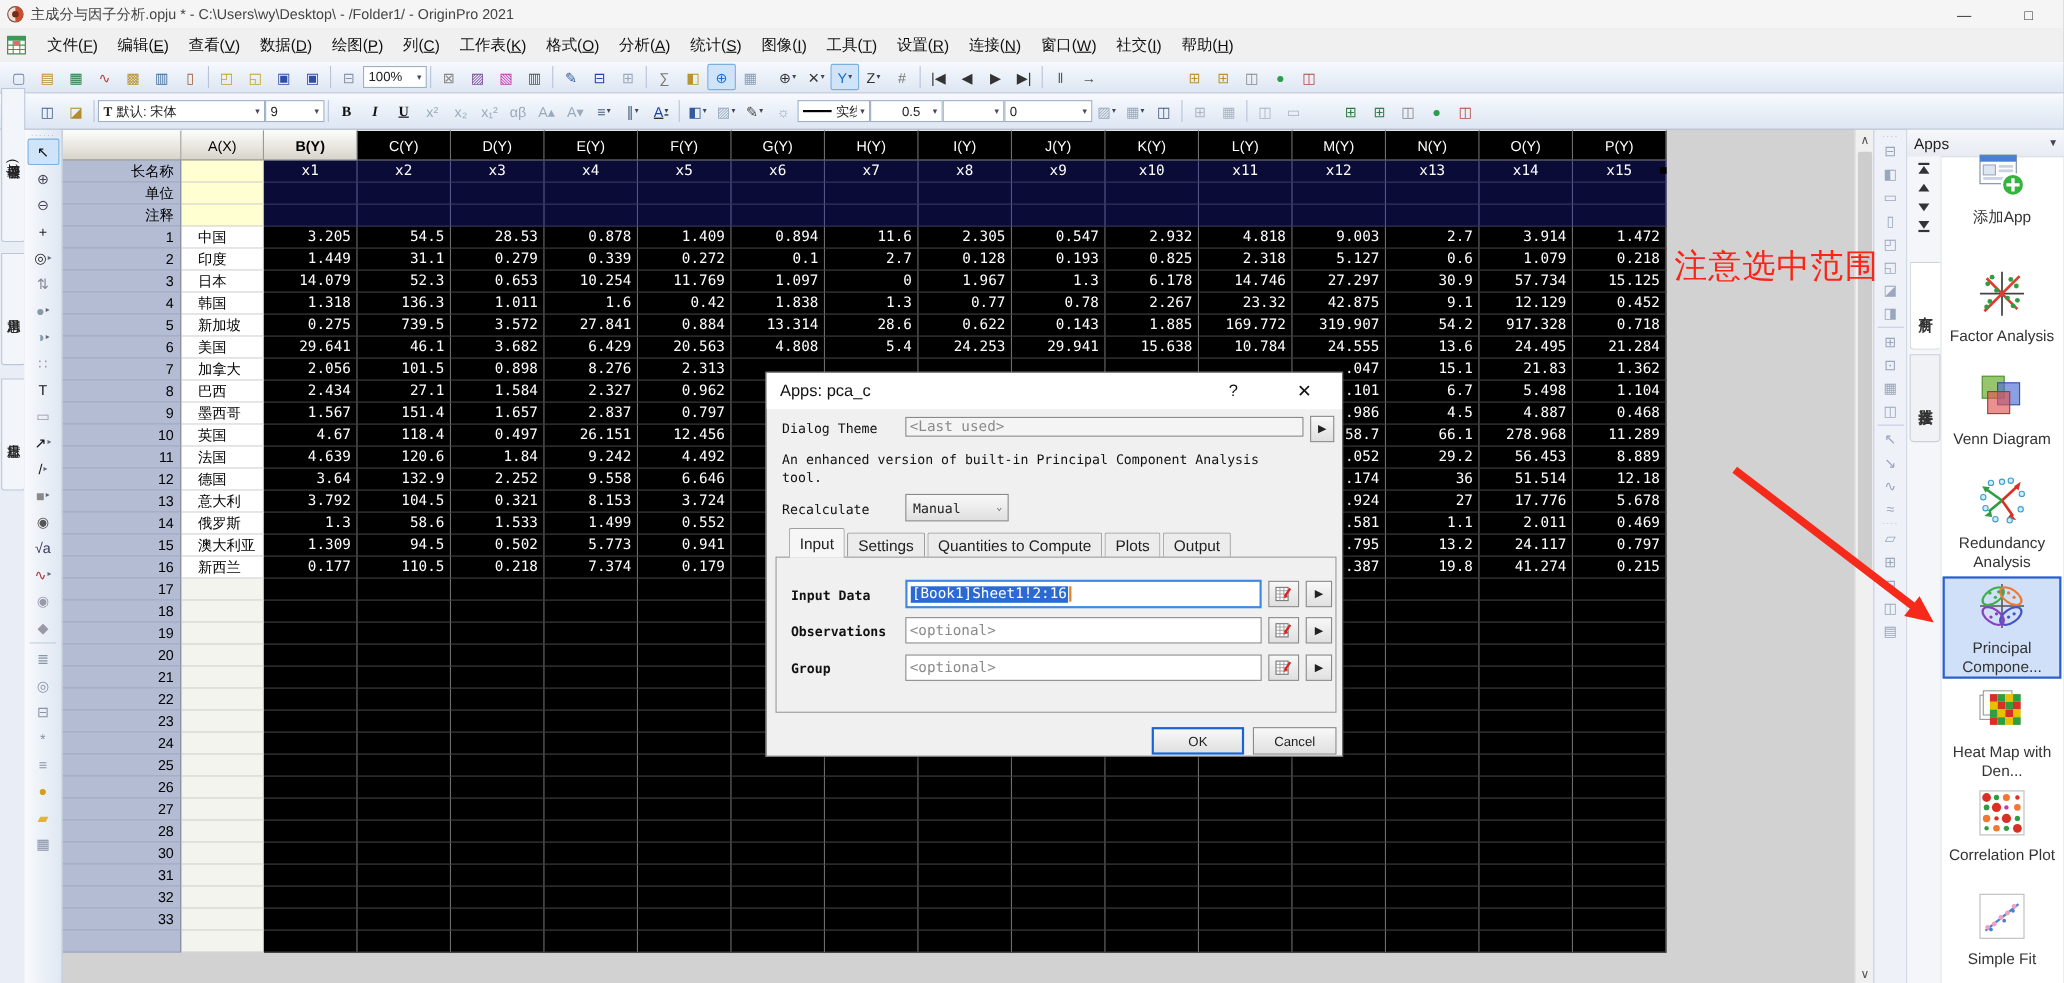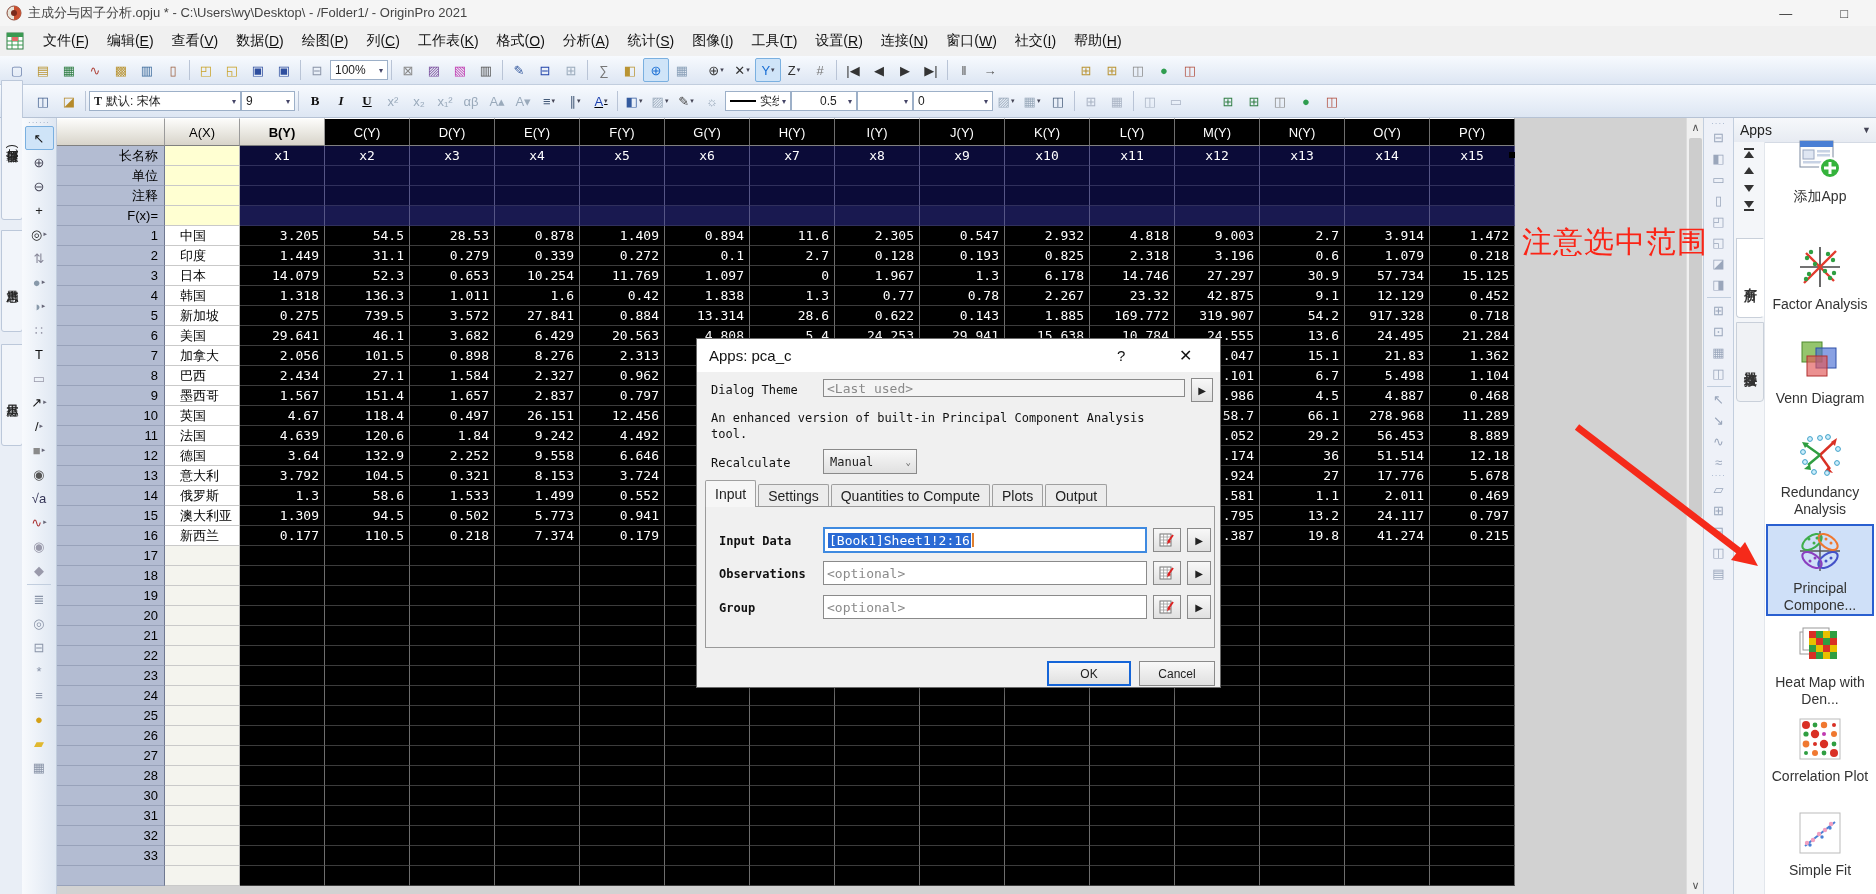--- a/index.html
+++ b/index.html
@@ -108,21 +108,21 @@
   .dlbl{position:absolute;font-size:12px;color:#111;}
   .dfield{position:absolute;background:#fff;border:1px solid #8a8a8a;font-size:13px;color:#222;
     display:flex;align-items:center;padding:0 3px;box-sizing:border-box;}
   .dfield.gray{background:#f4f4f4;color:#8a8a8a;}
   .dfield .ph{color:#8a8a8a;}
   .selspan{background:#2a6ad4;color:#fff;padding:0 1px;}
   .caretbar{display:inline-block;width:2px;height:14px;background:#e08030;margin-left:1px;vertical-align:middle;}
   .dbtn{position:absolute;background:linear-gradient(#f8f8f8,#e0e0e0);border:1px solid #8a8a8a;
     display:flex;align-items:center;justify-content:center;font-size:12px;color:#222;box-sizing:border-box;}
   .dbtn.def{border:2px solid #1565d8;}
-  #dlg-tabs{position:absolute;left:8px;top:142px;height:26px;display:flex;align-items:flex-end;}
+  #dlg-tabs{position:absolute;left:20px;top:142px;height:26px;display:flex;align-items:flex-end;}
   .dtab{height:23px;padding:0 9px;display:flex;align-items:center;font-size:14px;color:#222;background:#ececec;
     border:1px solid #9f9f9f;border-bottom:none;margin-right:2px;border-radius:2px 2px 0 0;box-sizing:border-box;}
   .dtab.active{background:#f6f6f6;height:27px;position:relative;z-index:3;}
   #dlg-group{position:absolute;left:8px;top:167px;width:508px;height:140px;border:1px solid #9a9a9a;background:#f0f0f0;z-index:2;}
   .rsbtn svg{display:block;}
   
   #annotation{position:absolute;left:1522px;top:222px;font-size:30px;color:#fb2416;z-index:50;letter-spacing:1px;}
   #arrow-overlay{position:absolute;left:0;top:0;width:1876px;height:894px;pointer-events:none;z-index:50;}
 </style>
 </head>
@@ -608,39 +608,20 @@
       <div class="cell cellbox lab"></div>
       <div class="cell cellbox lab"></div>
       <div class="cell cellbox lab"></div>
       <div class="cell cellbox lab"></div>
       <div class="cell cellbox lab"></div>
       <div class="cell cellbox lab"></div>
       <div class="cell cellbox lab"></div>
       <div class="cell cellbox lab"></div>
     </div>
     <div class="srow">
-      <div class="rowlabel cellbox">F(x)=</div>
-      <div class="acell cellbox label"></div>
-      <div class="cell cellbox lab fx"></div>
-      <div class="cell cellbox lab fx"></div>
-      <div class="cell cellbox lab fx"></div>
-      <div class="cell cellbox lab fx"></div>
-      <div class="cell cellbox lab fx"></div>
-      <div class="cell cellbox lab fx"></div>
-      <div class="cell cellbox lab fx"></div>
-      <div class="cell cellbox lab fx"></div>
-      <div class="cell cellbox lab fx"></div>
-      <div class="cell cellbox lab fx"></div>
-      <div class="cell cellbox lab fx"></div>
-      <div class="cell cellbox lab fx"></div>
-      <div class="cell cellbox lab fx"></div>
-      <div class="cell cellbox lab fx"></div>
-      <div class="cell cellbox lab fx"></div>
-    </div>
-    <div class="srow">
       <div class="rowlabel cellbox">1</div>
       <div class="acell cellbox">中国</div>
       <div class="cell cellbox">3.205</div>
       <div class="cell cellbox">54.5</div>
       <div class="cell cellbox">28.53</div>
       <div class="cell cellbox">0.878</div>
       <div class="cell cellbox">1.409</div>
       <div class="cell cellbox">0.894</div>
       <div class="cell cellbox">11.6</div>
       <div class="cell cellbox">2.305</div>
@@ -659,21 +640,21 @@
       <div class="cell cellbox">31.1</div>
       <div class="cell cellbox">0.279</div>
       <div class="cell cellbox">0.339</div>
       <div class="cell cellbox">0.272</div>
       <div class="cell cellbox">0.1</div>
       <div class="cell cellbox">2.7</div>
       <div class="cell cellbox">0.128</div>
       <div class="cell cellbox">0.193</div>
       <div class="cell cellbox">0.825</div>
       <div class="cell cellbox">2.318</div>
-      <div class="cell cellbox">3.196</div>
+      <div class="cell cellbox">5.127</div>
       <div class="cell cellbox">0.6</div>
       <div class="cell cellbox">1.079</div>
       <div class="cell cellbox">0.218</div>
     </div>
     <div class="srow">
       <div class="rowlabel cellbox">3</div>
       <div class="acell cellbox">日本</div>
       <div class="cell cellbox">14.079</div>
       <div class="cell cellbox">52.3</div>
       <div class="cell cellbox">0.653</div>

